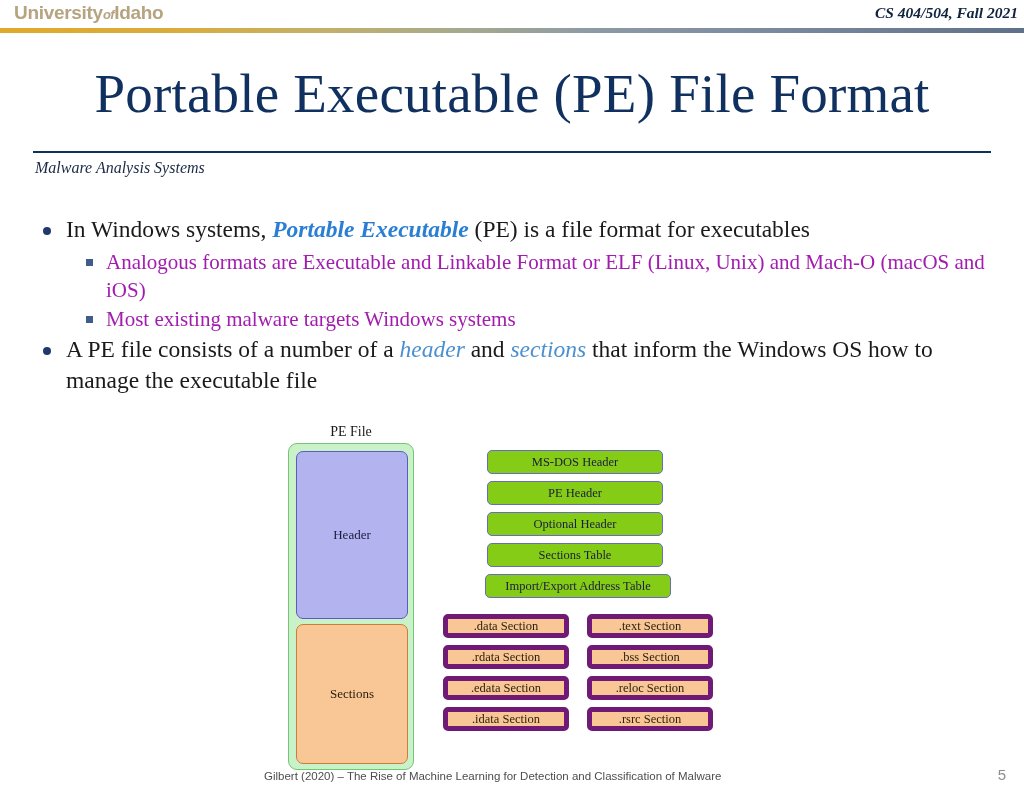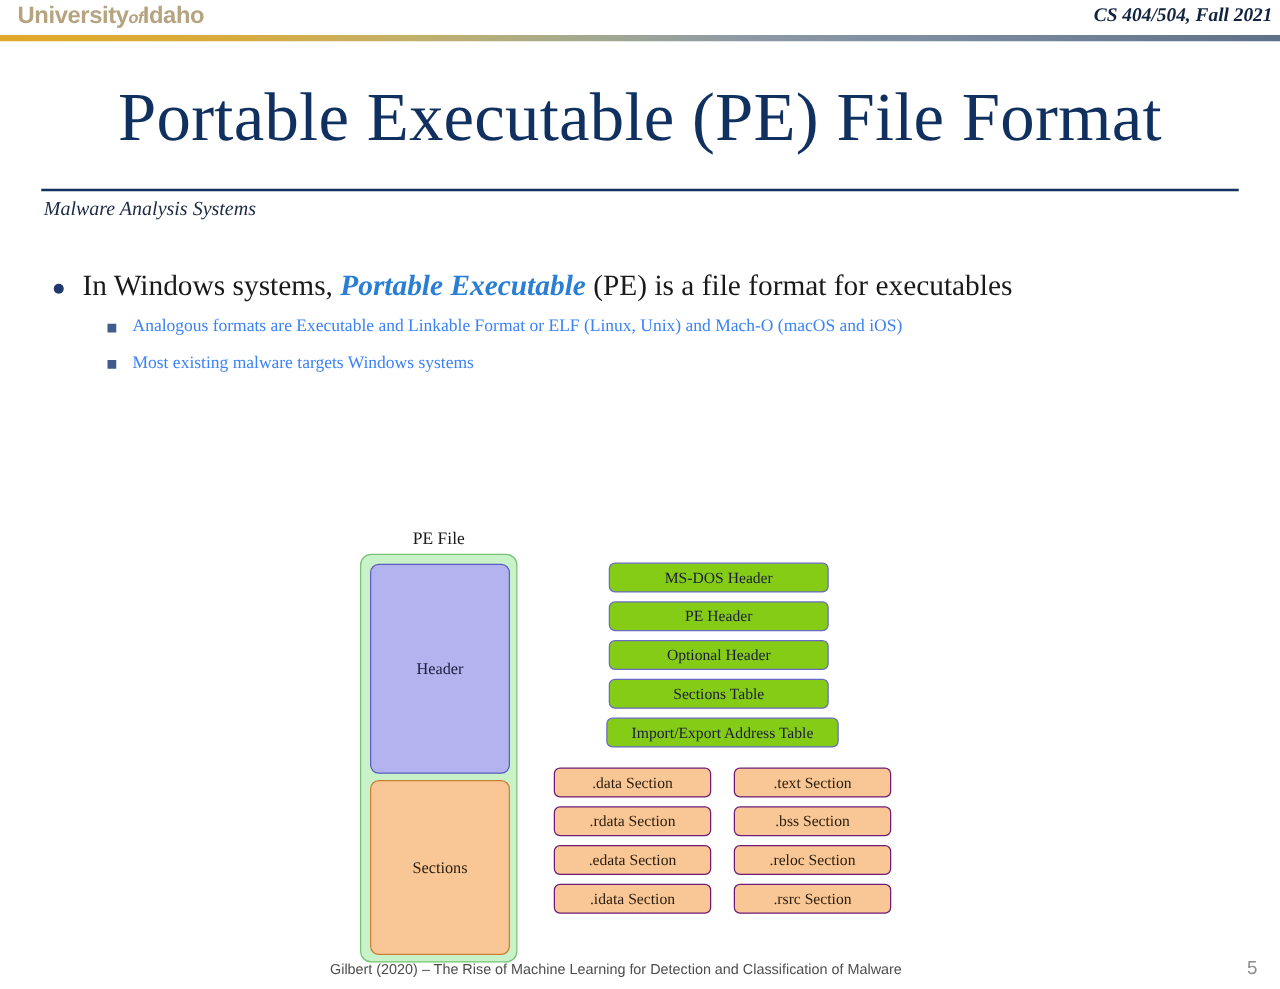--- a/index.html
+++ b/index.html
@@ -130,23 +130,23 @@
     top: 13px;
     width: 8px;
     height: 8px;
     background: #20386b;
     border-radius: 50%;
   }
 
   .bullet-l2 {
     position: relative;
     padding-left: 70px;
-    font-size: 14px;
+    font-size: 21px;
     line-height: 28px;
-    color: #3b82f6;
+    color: #a21caf;
     margin-bottom: 1px;
   }
   .bullet-l2::before {
     content: "";
     position: absolute;
     left: 50px;
     top: 11px;
     width: 6.5px;
     height: 6.5px;
     background: #3f5d8c;
@@ -264,21 +264,21 @@
   }
   .sec-col {
     display: flex;
     flex-direction: column;
     gap: 7px;
   }
   .sec-item {
     width: 126px;
     height: 24px;
     background: #f8c795;
-    border: 1px solid #701a75;
+    border: 5px solid #701a75;
     border-radius: 5px;
     display: flex;
     align-items: center;
     justify-content: center;
     font-family: "Liberation Serif", serif;
     font-size: 12.5px;
     color: #2a1c0c;
     white-space: nowrap;
   }
 
@@ -319,20 +319,23 @@
 
   <div class="body-content">
     <div class="bullet-l1">
       <span>In Windows systems, </span><span class="hl-strong">Portable Executable</span><span> (PE) is a file format for executables</span>
     </div>
     <div class="bullet-l2">
       <span>Analogous formats are Executable and Linkable Format or ELF (Linux, Unix) and Mach-O (macOS and iOS)</span>
     </div>
     <div class="bullet-l2">
       <span>Most existing malware targets Windows systems</span>
+    </div>
+    <div class="bullet-l1">
+      <span>A PE file consists of a number of a </span><span class="hl-soft">header</span><span> and </span><span class="hl-soft">sections</span><span> that inform the Windows OS how to manage the executable file</span>
     </div>
   </div>
 
   <div class="diagram">
 
     <div class="pe-file-label">PE File</div>
 
     <div class="pe-container">
       <div class="pe-header-box">Header</div>
       <div class="pe-sections-box">Sections</div>

